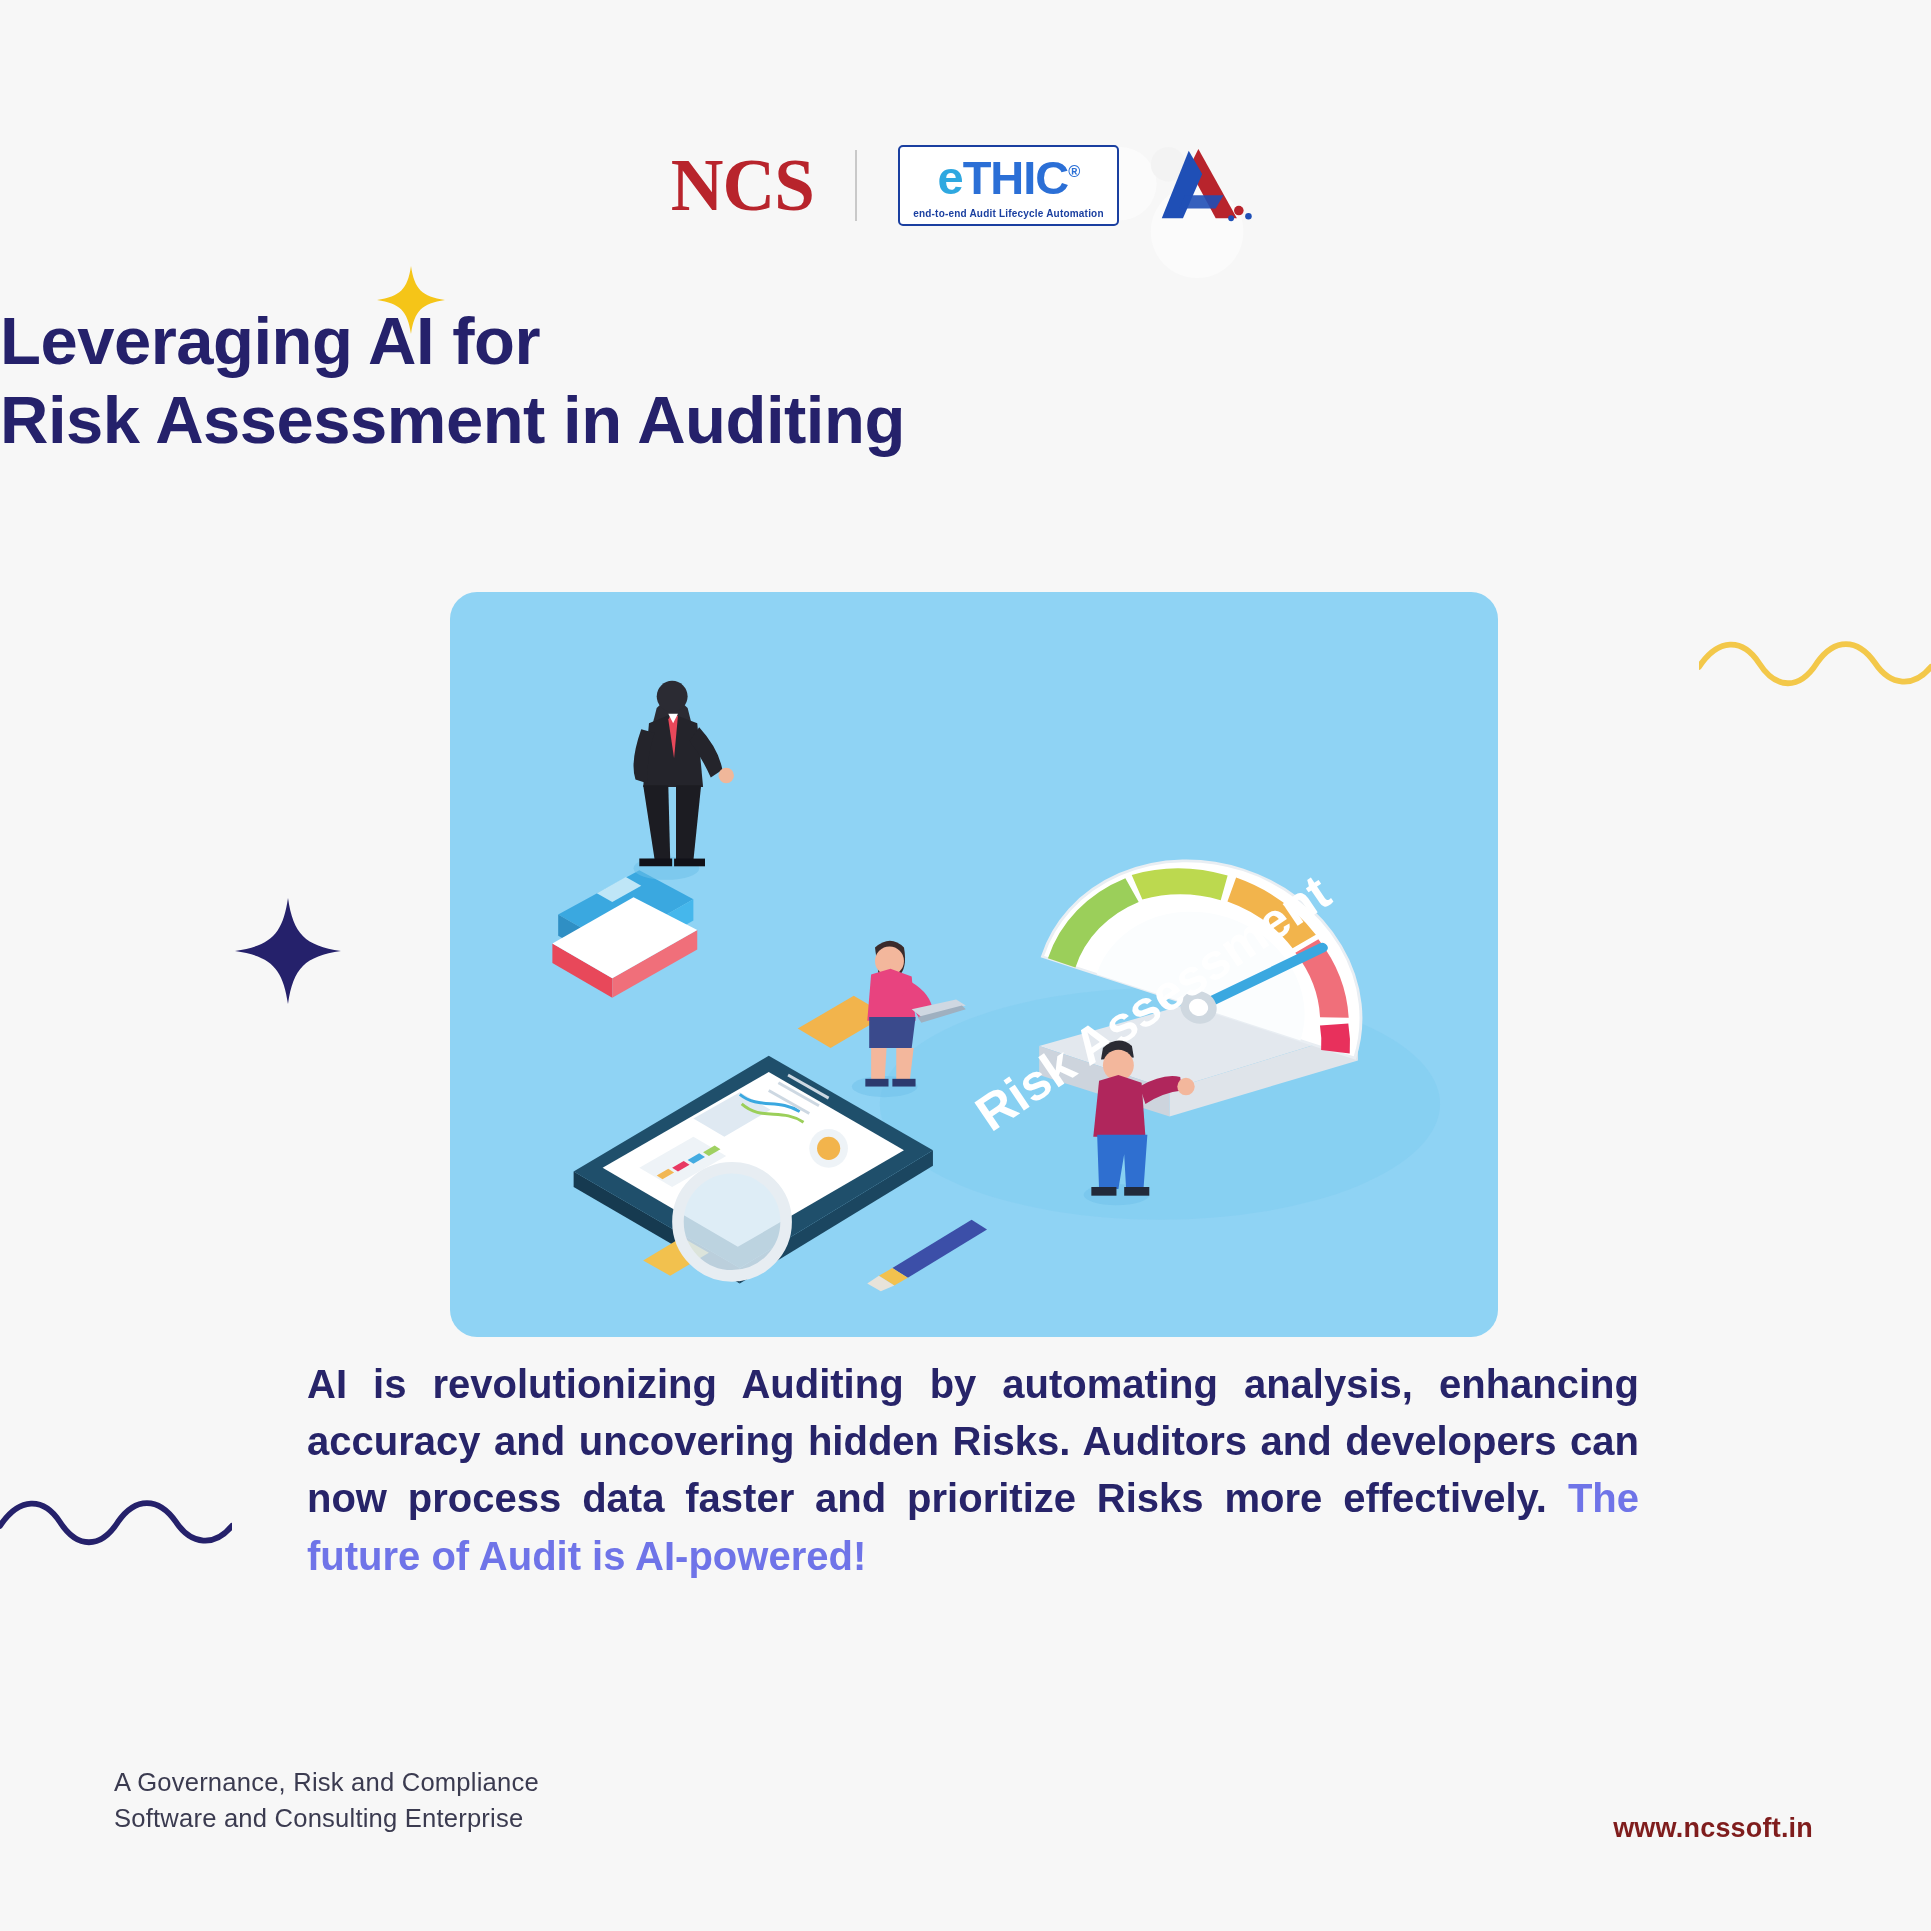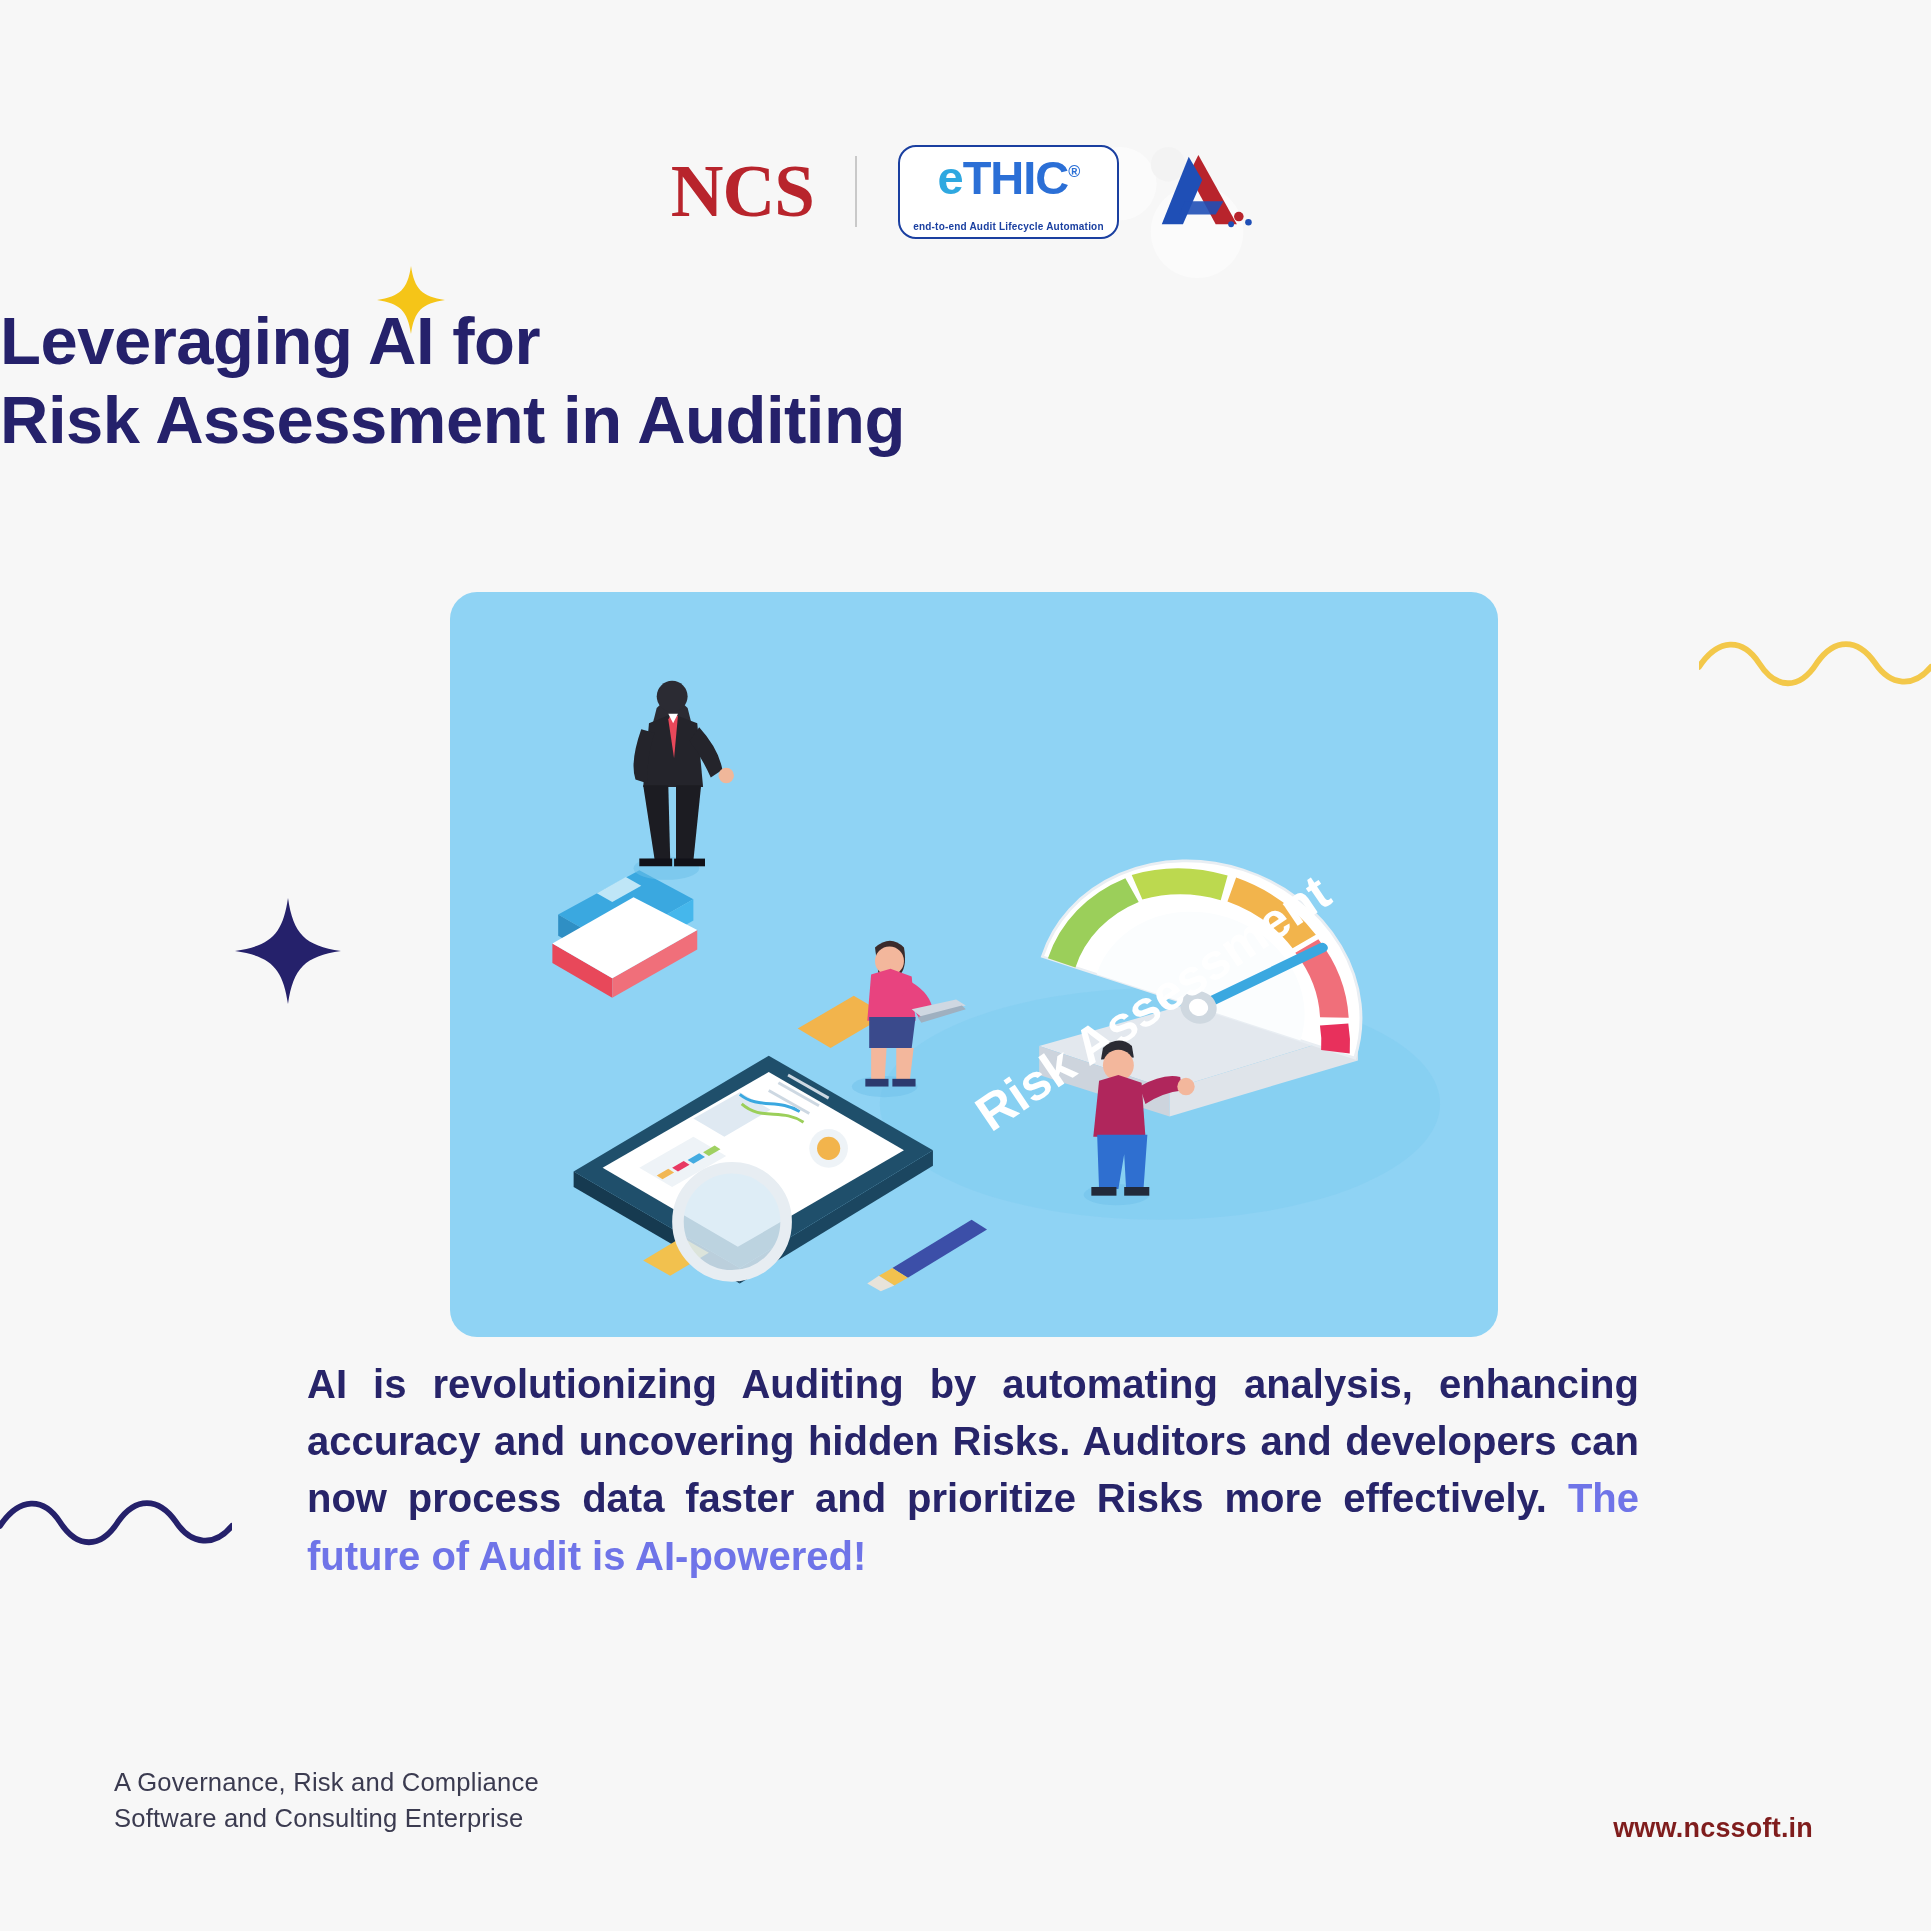--- a/index.html
+++ b/index.html
@@ -61,21 +61,21 @@
     padding: 0 25px 0 0;
   }
   .logo-divider {
     width: 1.9px;
     height: 71px;
     background: #c9c9c9;
     margin: 0 25px 0 0;
   }
   .ethic-logo {
     border: 2.9px solid #1a3fa0;
-    border-radius: 18px;
+    border-radius: 5px;
     padding: 6.8px 13.5px 4.8px 13.5px;
     text-align: center;
     background: #ffffff;
   }
   .ethic-word {
     font-size: 47px;
     font-weight: bold;
     letter-spacing: -1px;
     line-height: 1;
     color: #2b6fd6;
@@ -83,21 +83,21 @@
   .ethic-word .e { color: #2fa8e0; }
   .ethic-word .reg {
     font-size: 16.4px;
     vertical-align: super;
   }
   .ethic-tag {
     font-size: 10px;
     font-weight: bold;
     color: #1a3fa0;
     letter-spacing: 0.2px;
-    margin-top: 20px;
+    margin-top: 7px;
   }
   .triangle-logo {
     width: 104px;
     height: 81px;
     margin-left: 21px;
     position: relative;
   }
 
   
   .title {

